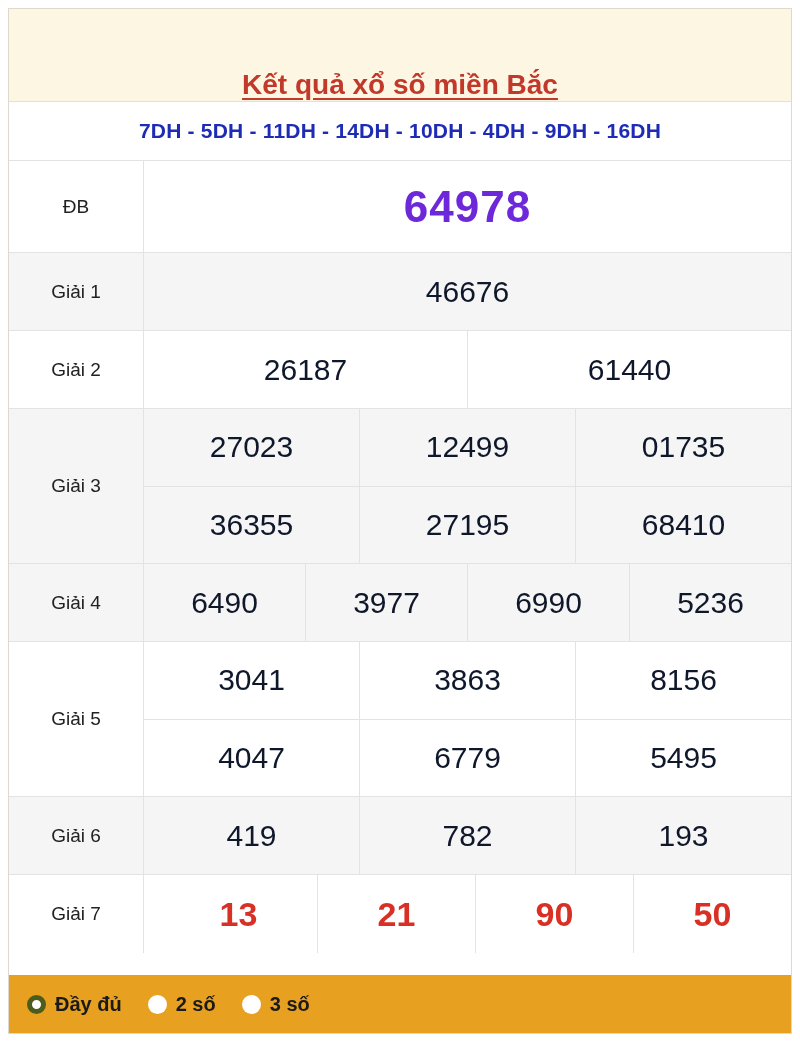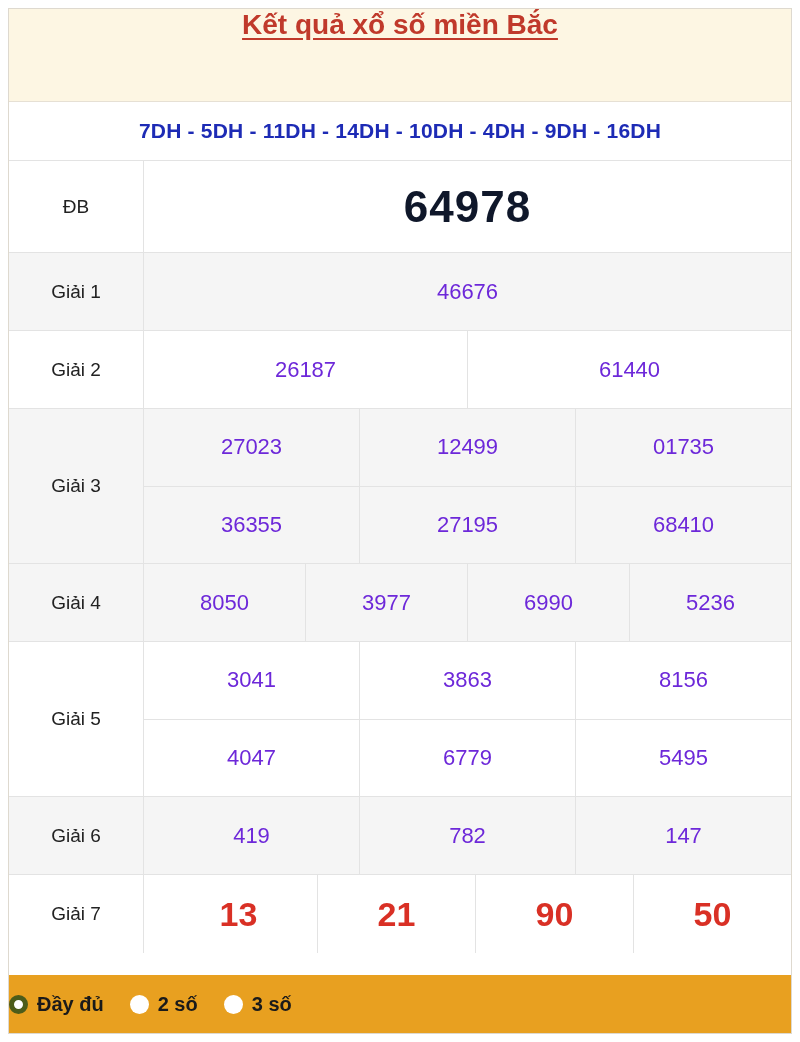--- a/index.html
+++ b/index.html
@@ -29,21 +29,21 @@
     display: flex;
     flex-direction: column;
     overflow: hidden;
   }
   
   .header {
     background: #fdf6e3;
     height: 92px;
     flex: 0 0 92px;
     display: flex;
-    align-items: flex-start;
+    align-items: flex-end;
     justify-content: center;
     border-bottom: 1px solid #e6e0d4;
     text-align: center;
   }
   .header-inner {
     display: flex;
     align-items: baseline;
     justify-content: center;
     gap: 8px;
     white-space: nowrap;
@@ -107,55 +107,56 @@
   .vrow {
     display: flex;
     flex: 1 1 auto;
   }
   .vrow + .vrow { border-top: 1px solid #e3e3e3; }
   .cell {
     flex: 1 1 0;
     display: flex;
     align-items: center;
     justify-content: center;
-    font-size: 22px;
-    color: #6d28d9;
+    font-size: 30px;
+    color: #0f172a;
     border-right: 1px solid #e3e3e3;
     box-sizing: border-box;
   }
   .cell:last-child { border-right: none; }
   .cell.nosep { border-right: none; }
 
   .r-db { height: 92px; }
   .r-g1 { height: 78px; }
   .r-g2 { height: 78px; }
   .r-g3 { height: 155px; }
   .r-g4 { height: 78px; }
   .r-g5 { height: 155px; }
   .r-g6 { height: 78px; }
   .r-g7 { height: 78px; }
 
   .db-value {
-    color: #0f172a;
+    color: #6d28d9;
     font-size: 44px;
     font-weight: bold;
     letter-spacing: 1px;
   }
   .g7-value {
     color: #d93025;
     font-size: 34px;
     font-weight: bold;
   }
   
   .footer {
     height: 58px;
     flex: 0 0 58px;
     background: #e8a020;
     display: flex;
     align-items: center;
+    padding-left: 18px;
     gap: 26px;
     box-sizing: border-box;
   }
   .radio-opt {
     display: flex;
     align-items: center;
     gap: 9px;
     cursor: pointer;
   }
   .radio {
@@ -235,21 +236,21 @@
             <div class="cell">27195</div>
             <div class="cell">68410</div>
           </div>
         </div>
       </div>
 
       <div class="row alt r-g4">
         <div class="label">Giải 4</div>
         <div class="values">
           <div class="vrow">
-            <div class="cell">8050</div>
+            <div class="cell">6490</div>
             <div class="cell">3977</div>
             <div class="cell">6990</div>
             <div class="cell">5236</div>
           </div>
         </div>
       </div>
 
       <div class="row white r-g5">
         <div class="label">Giải 5</div>
         <div class="values">
@@ -265,21 +266,21 @@
           </div>
         </div>
       </div>
 
       <div class="row alt r-g6">
         <div class="label">Giải 6</div>
         <div class="values">
           <div class="vrow">
             <div class="cell">419</div>
             <div class="cell">782</div>
-            <div class="cell">147</div>
+            <div class="cell">193</div>
           </div>
         </div>
       </div>
 
       <div class="row white r-g7">
         <div class="label">Giải 7</div>
         <div class="values">
           <div class="vrow">
             <div class="cell g7-value">13</div>
             <div class="cell g7-value">21</div>

